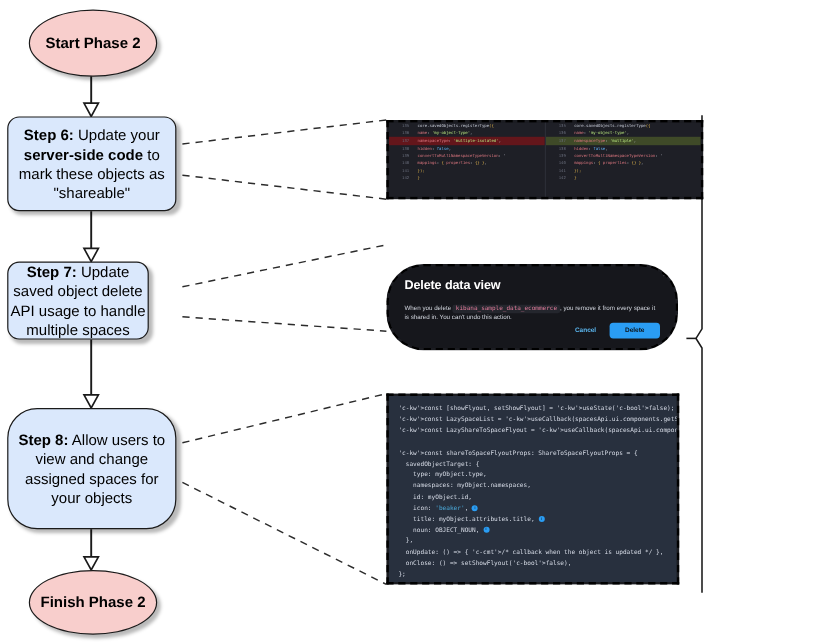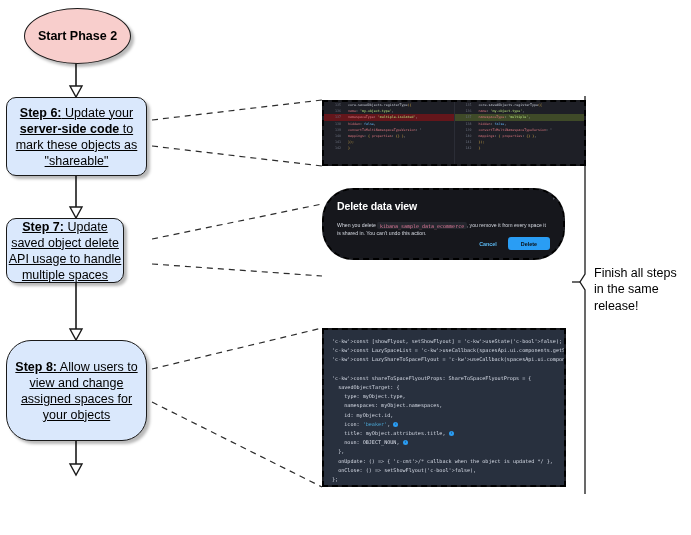--- a/index.html
+++ b/index.html
@@ -54,21 +54,20 @@
     display: flex;
     align-items: center;
     justify-content: center;
     font-size: 12.5px;
     color: #000;
     box-shadow: 3px 3px 3px rgba(0,0,0,0.28);
     text-align: center;
     line-height: 1.28;
     padding: 0 1px;
     box-sizing: border-box;
-    text-decoration: underline;
   }
   .step-box b { font-weight: bold; }
 
   
   .bracket-note {
     position: absolute;
     font-size: 12.5px;
     color: #000;
     line-height: 1.3;
     white-space: pre-line;
@@ -262,24 +261,24 @@
       <b>Step 7:</b><span> Update saved object delete API usage to handle multiple spaces</span>
     </span>
   </div>
 
   <div class="step-box" style="left:6px; top:340px; width:141px; height:101px;border-radius:25px;">
     <span>
       <b>Step 8:</b><span> Allow users to view and change assigned spaces for your objects</span>
     </span>
   </div>
 
-
-  <div class="bracket-note" style="left:594px; top:265px; width:95px;">Finish all steps
-in the same
-release!</div>
+  <div class="terminator" style="left:24px; top:475px; width:105px; height:52px;">
+    <span>Finish Phase 2</span>
+  </div>
+
 
   <div class="shot" style="left:322px; top:100px; width:264px; height:66px;">
     <div class="code-diff">
       <div class="diff-pane" id="pane-left">
           <div class="code-row ">
             <span class="ln">135</span>
             <span class="code-txt">core.savedObjects.registerType<span class="brc">(</span><span class="brc">{</span></span>
           </div>
           <div class="code-row ">
             <span class="ln">136</span>
@@ -340,21 +339,21 @@
             <span class="code-txt"><span class="brc">}</span><span class="brc">)</span><span class="brc">;</span></span>
           </div>
           <div class="code-row ">
             <span class="ln">142</span>
             <span class="code-txt"><span class="brc">}</span></span>
           </div>
         </div>
     </div>
   </div>
 
-  <div class="shot" style="left:322px; top:188px; width:243px; height:72px;border-radius:31px;">
+  <div class="shot" style="left:322px; top:220px; width:243px; height:72px;border-radius:31px;">
     <div class="modal">
       <div class="modal-close">×</div>
       <div class="modal-title">Delete data view</div>
       <div class="modal-body"><span>When you delete </span><span class="code-chip">kibana_sample_data_ecommerce</span><span>, you remove it from every space it is shared in. You can't undo this action.</span></div>
       <div class="modal-footer">
         <span class="btn-cancel">Cancel</span>
         <span class="btn-delete">Delete</span>
       </div>
     </div>
   </div>

